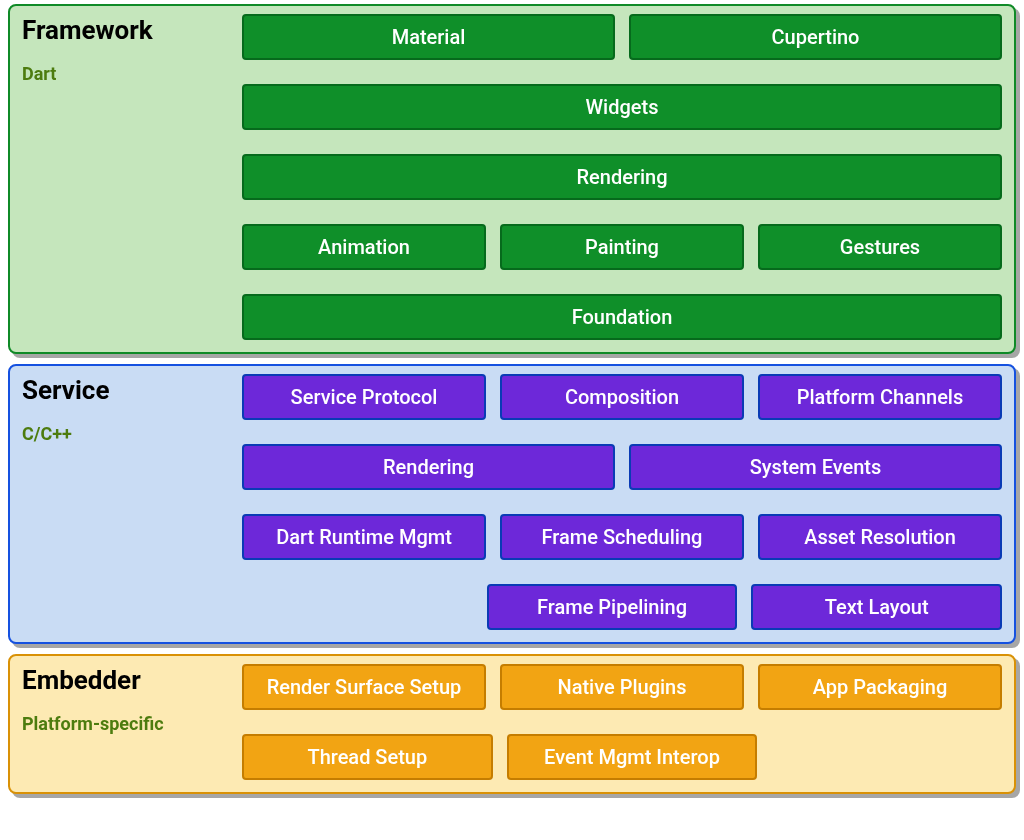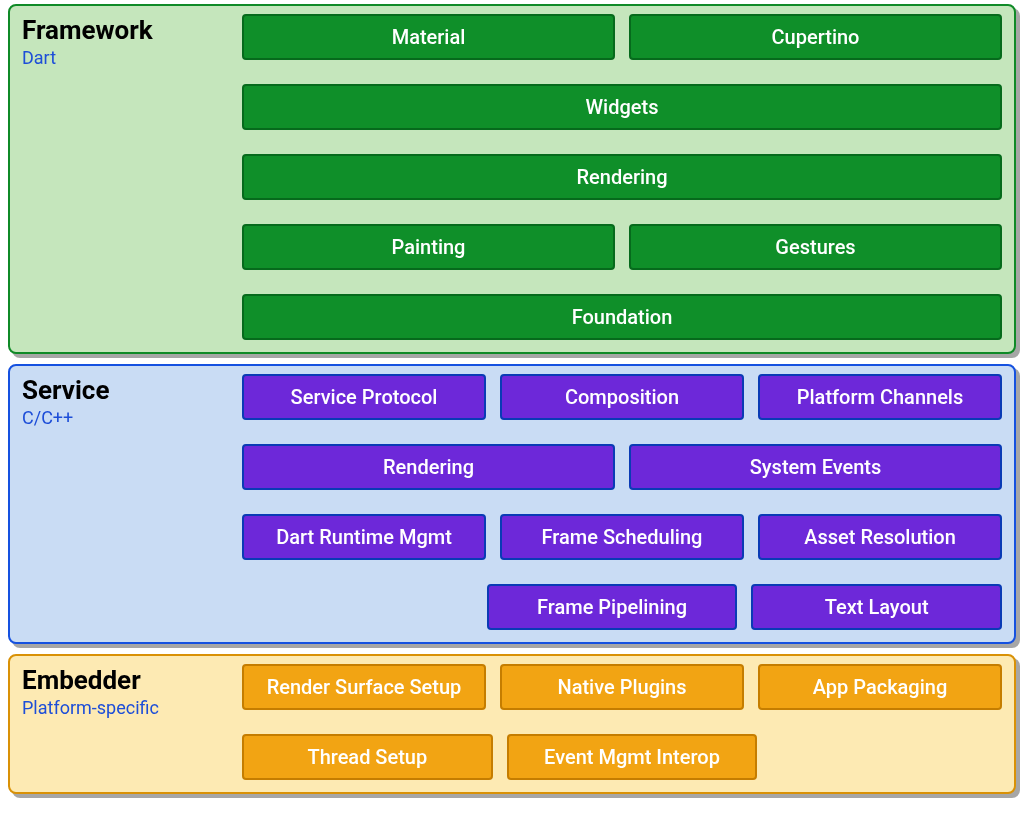--- a/index.html
+++ b/index.html
@@ -24,22 +24,23 @@
     flex-shrink: 0;
     padding-top: 2px;
   }
   .layer-title {
     font-size: 26px;
     font-weight: 700;
     line-height: 1.1;
   }
   .layer-sub {
     font-size: 18px;
-    color: #1d4ed8;
-    margin-top: 2px;
+    color: #4d7c0f;
+    margin-top: 18px;
+    font-weight: bold;
   }
   .layer-content {
     flex: 1;
     display: flex;
     flex-direction: column;
     gap: 24px;
   }
   .row {
     display: flex;
     gap: 14px;
@@ -84,20 +85,21 @@
       <div class="block">Material</div>
       <div class="block">Cupertino</div>
     </div>
     <div class="row">
       <div class="block">Widgets</div>
     </div>
     <div class="row">
       <div class="block">Rendering</div>
     </div>
     <div class="row">
+      <div class="block">Animation</div>
       <div class="block">Painting</div>
       <div class="block">Gestures</div>
     </div>
     <div class="row">
       <div class="block">Foundation</div>
     </div>
   </div>
 </div>
 
 <div class="layer engine">

